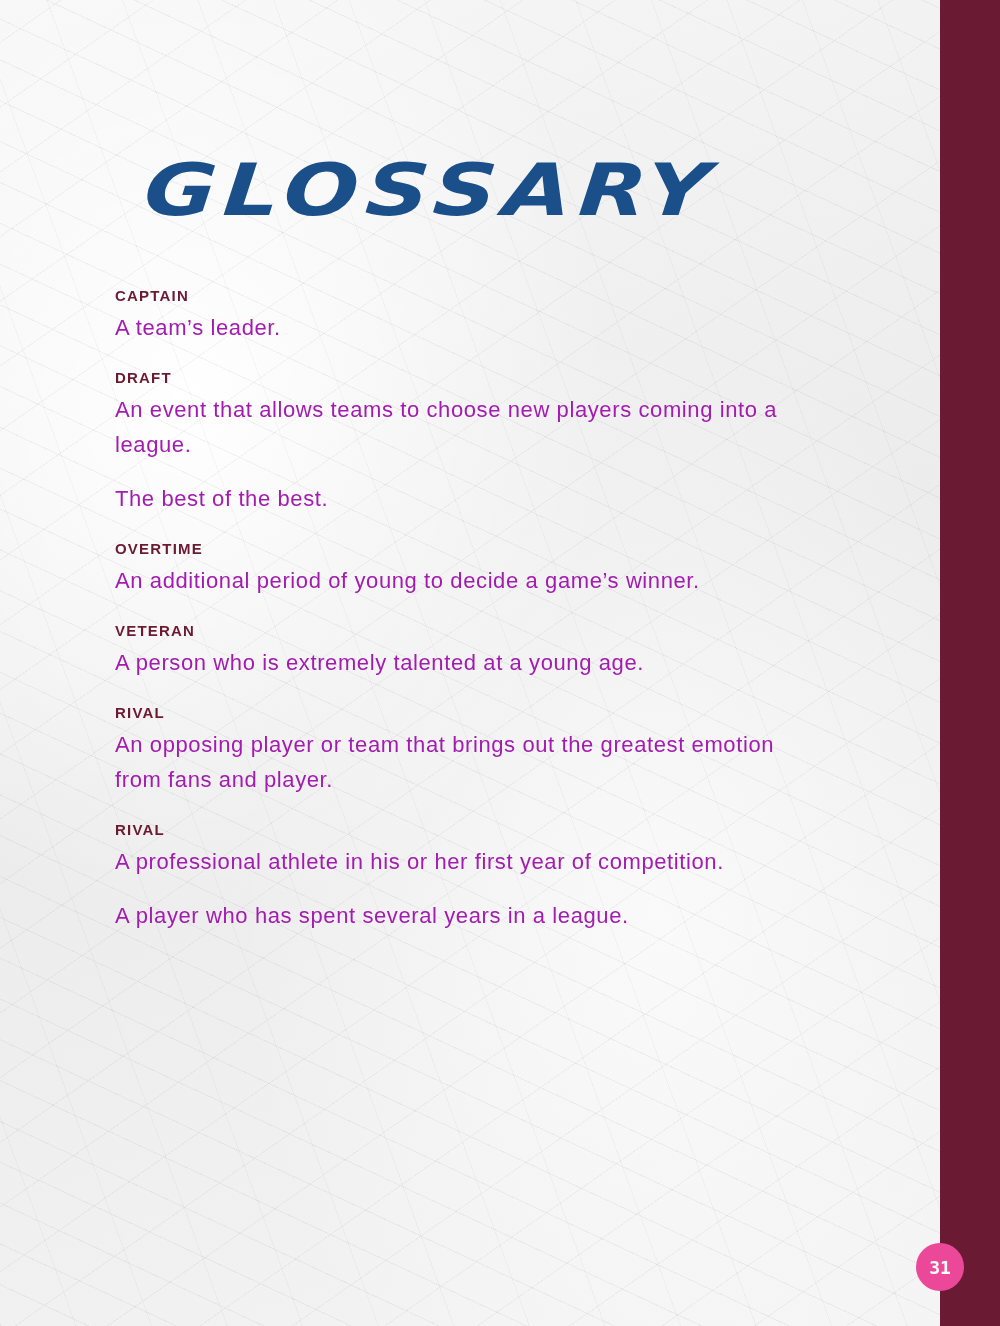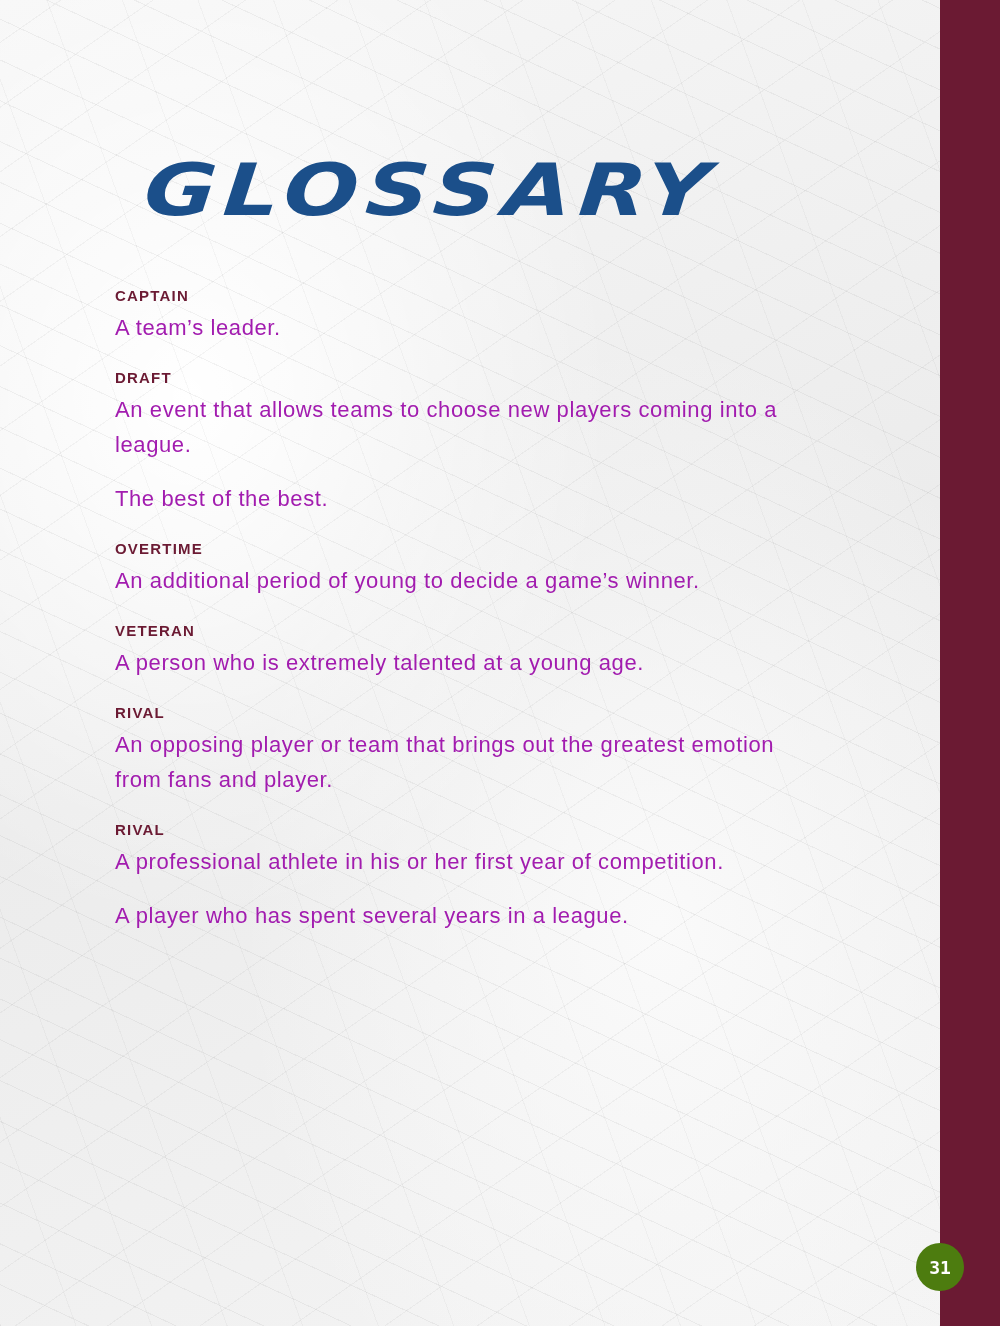--- a/index.html
+++ b/index.html
@@ -37,21 +37,21 @@
   .entry { margin-bottom:19px; }
   .term {
     font-size:15px; font-weight:bold; color:#6b1a33;
     letter-spacing:1.2px; line-height:28px;
   }
   .def {
     font-size:22px; color:#a21caf; line-height:35px; letter-spacing:0.6px;
   }
   .page-num {
     position:absolute; left:916px; top:1243px; width:48px; height:48px;
-    border-radius:50%; background:#4d7c0f; color:#fff;
+    border-radius:50%; background:#ec4899; color:#fff;
     font-family:"DejaVu Sans Mono", monospace; font-weight:bold; font-size:18px;
     display:flex; align-items:center; justify-content:center;
   }
 </style>
 </head>
 <body>
 
 <div class="ice"></div>
 <div class="side-band"></div>
 

